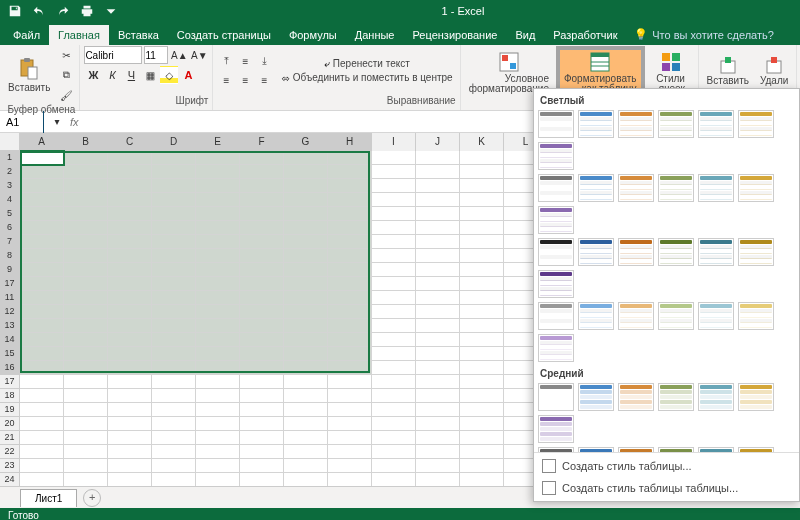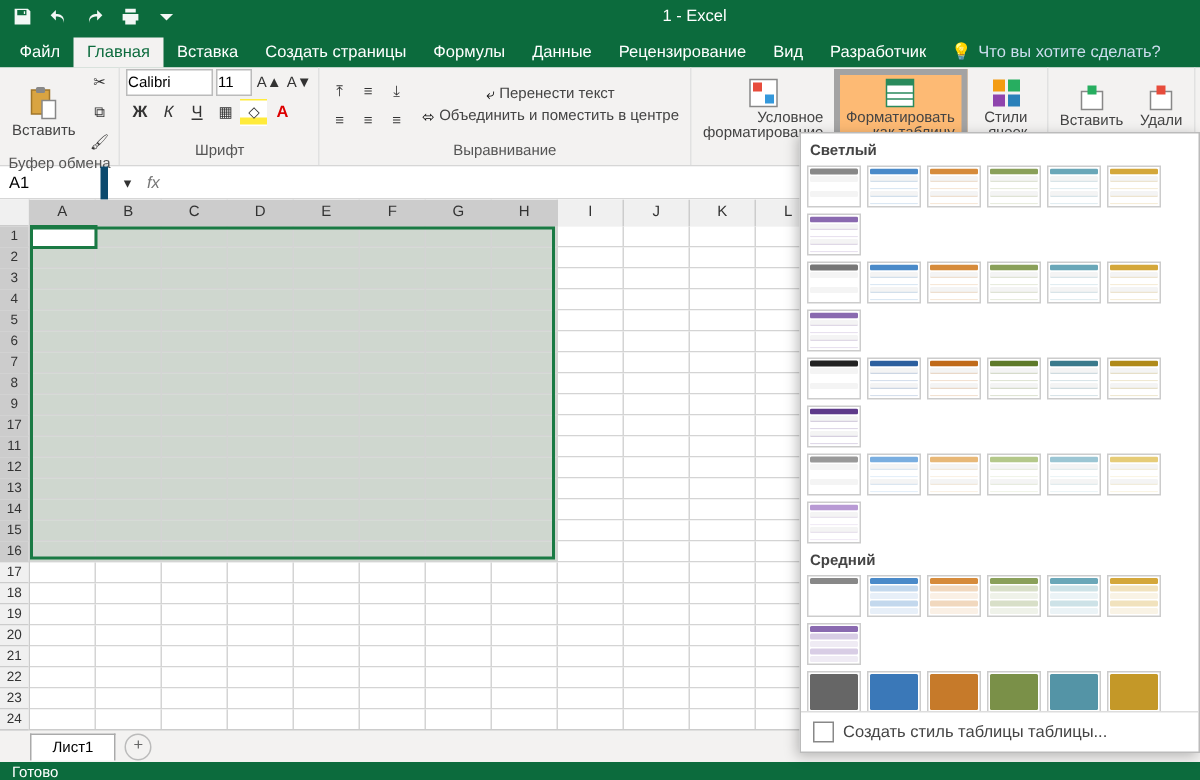--- a/index.html
+++ b/index.html
@@ -9,31 +9,31 @@
 .qat-btn{width:22px;height:20px;display:flex;align-items:center;justify-content:center;color:#fff;cursor:pointer}
 .qat-btn svg{width:14px;height:14px;fill:#fff;opacity:.95}
 .titlebar .title{flex:1;text-align:center;color:#fff;font-size:11px}
 .tabs{height:23px;background:#0c6b3d;display:flex;align-items:flex-end;padding-left:4px}
 .tab{padding:4px 9px;color:#fff;font-size:11px;cursor:pointer}
 .tab.active{background:#f3f2f1;color:#0c6b3d}
 .tell{color:#cde;font-size:11px;padding:4px 8px;display:flex;align-items:center;gap:4px}
 .ribbon{height:66px;background:#f3f2f1;border-bottom:1px solid #d6d6d6;display:flex;align-items:stretch}
 .grp{display:flex;flex-direction:column;border-right:1px solid #e1e1e1;padding:1px 4px}
 .grp-body{flex:1;display:flex;align-items:center;gap:3px}
-.grp-label{text-align:center;font-size:10px;color:#555;height:14px;line-height:12px}
+.grp-label{text-align:right;font-size:10px;color:#555;height:14px;line-height:12px}
 .rbtn{display:flex;flex-direction:column;align-items:center;justify-content:center;padding:2px 4px;gap:2px;cursor:pointer;min-width:30px}
 .rbtn.big{min-width:46px}
 .rbtn.active{background:#fdba74;border:4px solid #a3a3a3}
 .rbtn .lbl{font-size:10px;color:#444;line-height:10px;text-align:right}
 .fdrop{display:flex;align-items:center;gap:2px}
 .fdrop select,.fdrop input{font-size:10px;height:18px;border:1px solid #bbb;background:#fff}
 .mini-btns{display:flex;flex-wrap:wrap;gap:1px;width:80px}
 .mini-btn{width:18px;height:18px;border:1px solid transparent;display:flex;align-items:center;justify-content:center;cursor:pointer;font-size:10px;color:#333}
 .namebox-row{height:22px;border-bottom:1px solid #d6d6d6;display:flex;align-items:center;background:#fff}
-.namebox{width:72px;height:22px;border-right:5px solid #0c4a6e;padding:0 6px;font-size:11px;display:flex;align-items:center}
+.namebox{width:44px;height:22px;border-right:1px solid #0c4a6e;padding:0 6px;font-size:11px;display:flex;align-items:center}
 .fx-area{display:flex;align-items:center;gap:4px;padding-left:4px}
 .fx-sym{font-style:italic;color:#777;font-size:11px}
 .spread{display:flex;height:353px;background:#fff}
 .rowhdrs{width:20px;border-right:1px solid #ccc}
 .cornercell{height:18px;border-bottom:1px solid #ccc;background:#f0f0f0}
 .rowh{height:14px;border-bottom:1px solid #ccc;background:#f0f0f0;font-size:9px;color:#333;text-align:center;line-height:13px}
 .rowh.sel{background:#ccc}
 .gridwrap{flex:1;overflow:hidden;position:relative}
 .colhdrs{height:18px;display:flex;border-bottom:1px solid #ccc}
 .colh{width:44px;height:18px;border-right:1px solid #ccc;background:#f0f0f0;font-size:10px;text-align:center;line-height:17px;color:#333}
@@ -904,16 +904,20 @@
           <div class="swline" style="background: rgb(84, 148, 166);"></div>
         </div>
         <div class="swatch">
           <div class="swline" style="background: rgb(196, 152, 40);"></div>
         </div>
       </div>
     </div>
   <div class="gal-foot">
     <div class="gal-cmd">
         <span class="gal-ico"></span>
+        <span>Создать стиль таблицы...</span>
+      </div>
+    <div class="gal-cmd">
+        <span class="gal-ico"></span>
         <span>Создать стиль таблицы таблицы...</span>
       </div>
   </div>
 </div>
 
 </body></html>

